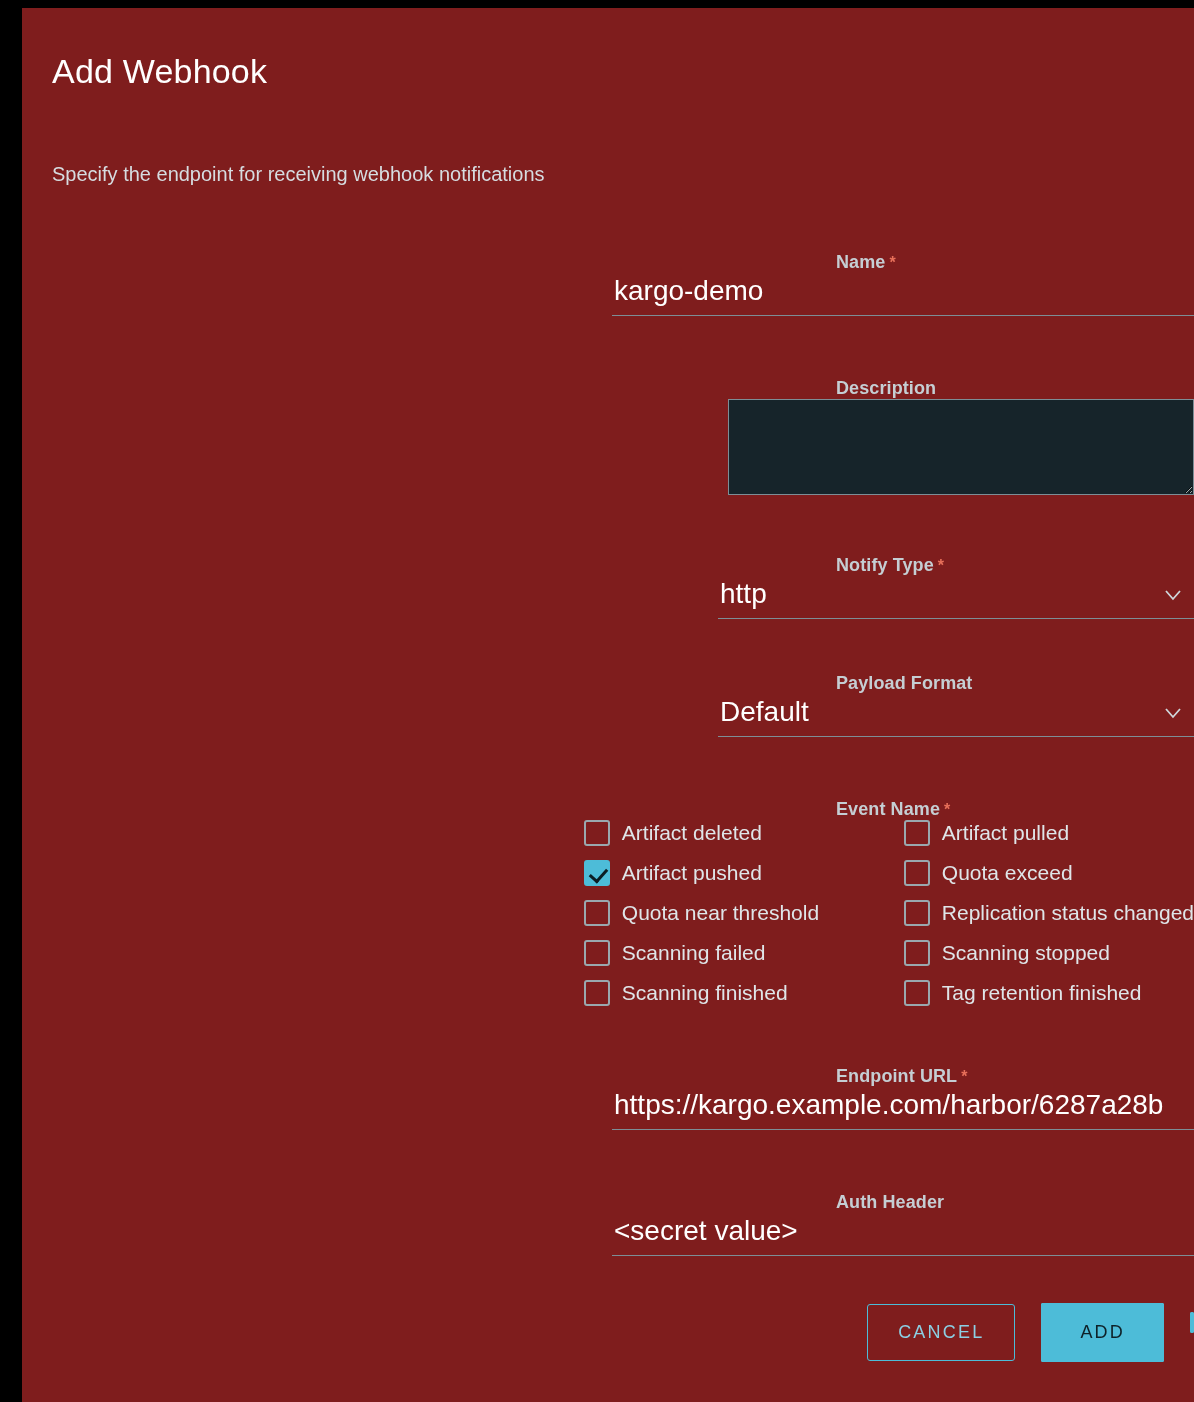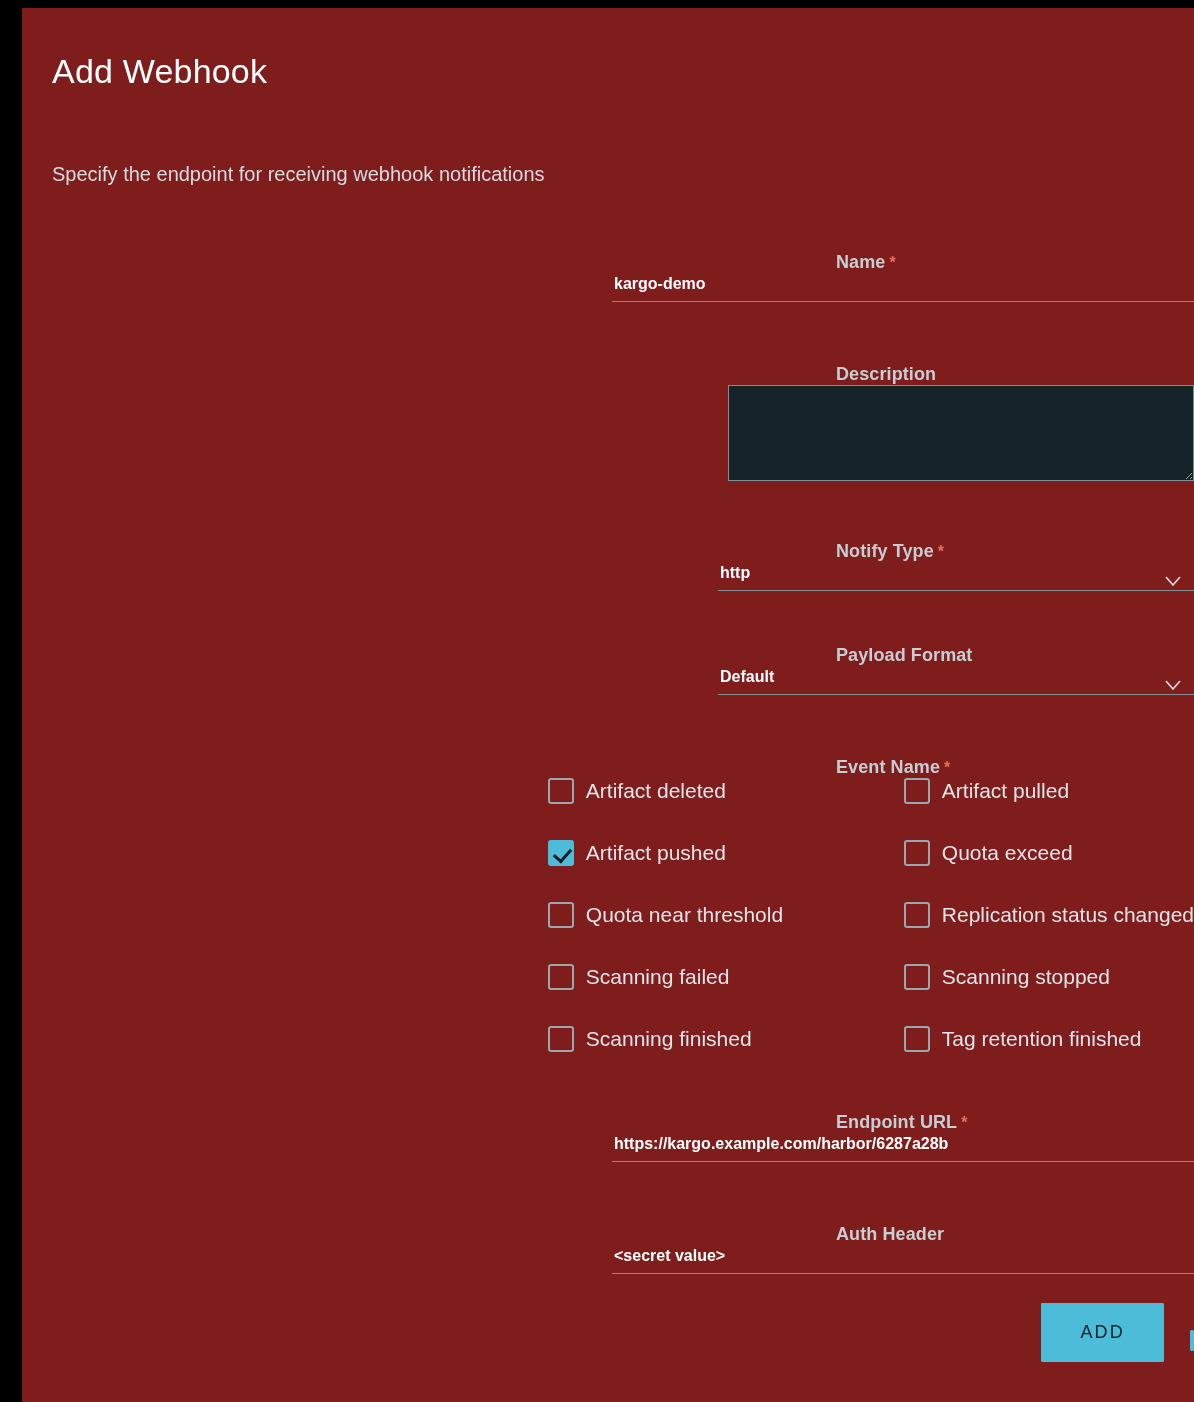--- a/index.html
+++ b/index.html
@@ -69,23 +69,23 @@
     margin-left: 4px;
   }
   .field {
     flex: 1;
   }
   .underline-input {
     background: transparent;
     border: none;
     border-bottom: 1px solid #7d8e96;
     color: #ffffff;
-    font-size: 16px;
+    font-size: 28px;
     font-family: "Liberation Sans", sans-serif;
-    font-weight: 700;
+    font-weight: 400;
     padding: 2px 2px 8px 2px;
     outline: none;
     box-sizing: border-box;
   }
   .w-name { width: 582px; }
   .w-url  { width: 582px; }
   .w-auth { width: 582px; }
   .w-select { width: 476px; }
 
   .textarea {
@@ -111,21 +111,20 @@
     top: 8px;
     pointer-events: none;
   }
   .chev svg { display: block; }
 
   .checkgrid {
     display: grid;
     grid-template-columns: 320px auto;
     row-gap: 14px;
     column-gap: 0px;
-    gap: 36px;
   }
   .chk-item {
     display: flex;
     align-items: center;
     gap: 12px;
   }
   .box {
     width: 26px;
     height: 26px;
     border: 2px solid #9aa8ae;
@@ -340,16 +339,17 @@
 
     <div class="row">
       <div class="field">
         <span class="box checked"></span>
       </div>
     </div>
 
   </div>
 
   <div class="footer">
+    <button class="btn btn-cancel">CANCEL</button>
     <button class="btn btn-add">ADD</button>
   </div>
 
 </div>
 
 </body></html>

